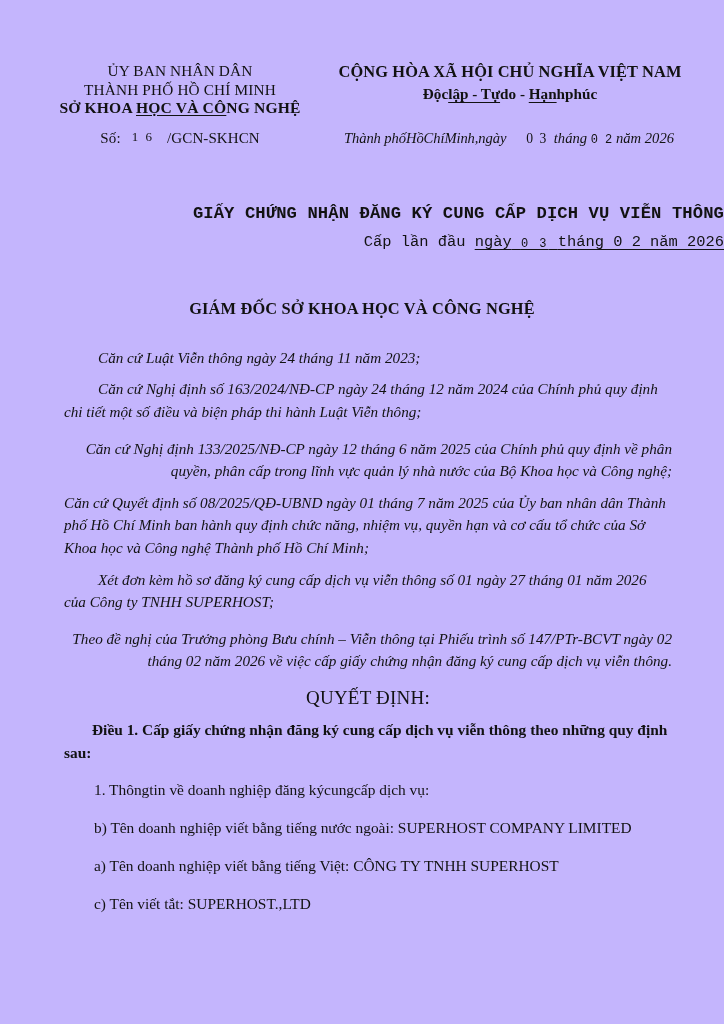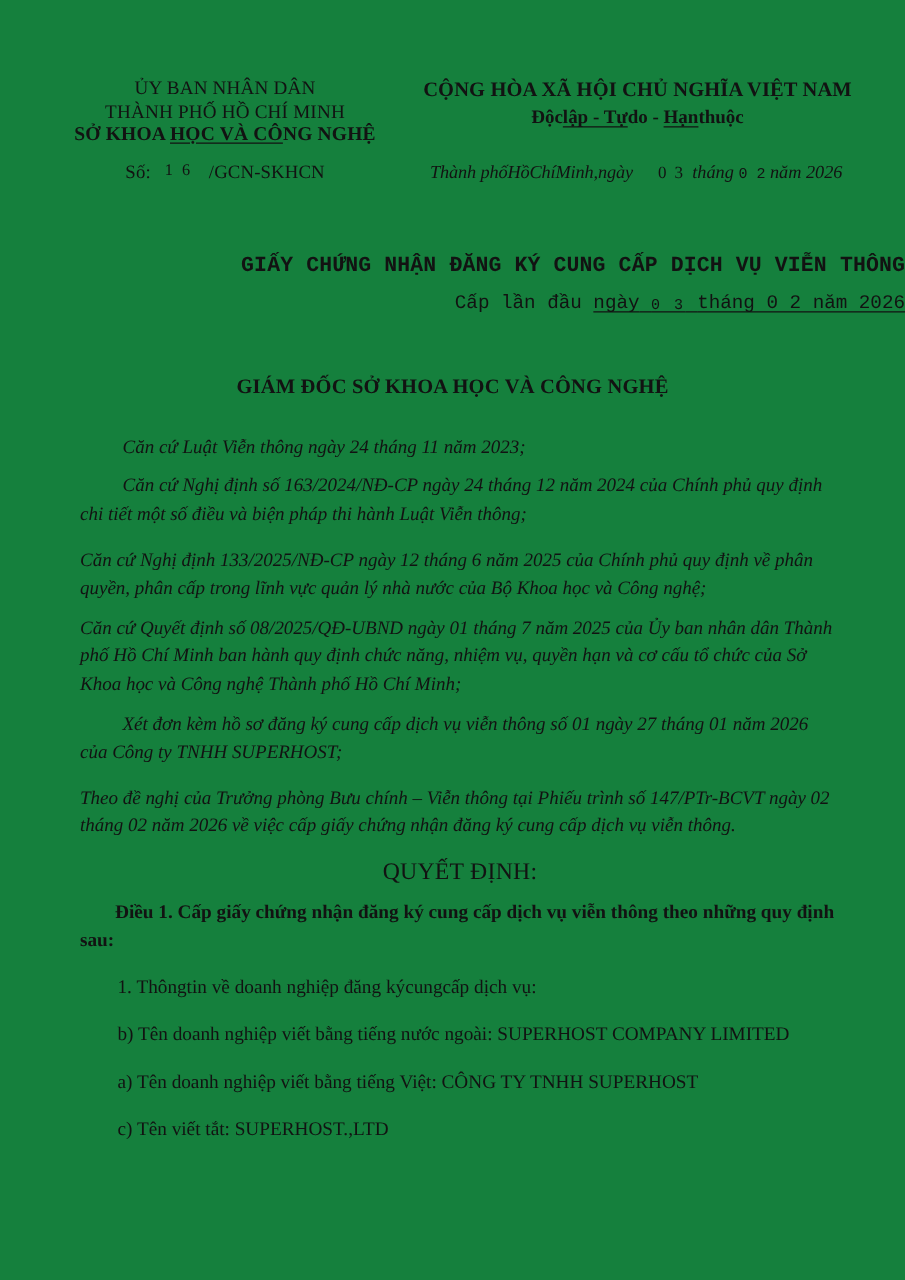--- a/index.html
+++ b/index.html
@@ -16,21 +16,21 @@
     -webkit-font-smoothing: antialiased;
   }
 
   .page {
     position: relative;
     width: 724px;
     height: 1024px;
     box-sizing: border-box;
     padding: 0;
     overflow: hidden;
-    background: #15803d;
+    background: #c4b5fd;
   }
 
   
   .doc-header {
     display: flex;
     flex-direction: row;
     align-items: flex-start;
     padding: 62px 34px 0 34px;
   }
   .header-left {
@@ -158,21 +158,21 @@
     margin-top: 28px;
   }
   .para {
     font-style: italic;
     font-size: 15.2px;
     line-height: 22.6px;
     text-align: left;
     margin: 0 0 1px 0;
   }
   .para.indent { text-indent: 34px; }
-  .para.spaced-above { margin-top: 14px; }
+  .para.spaced-above { margin-top: 14px; text-align: right; }
   .para.spaced-small { margin-top: 9px; }
 
   .decision-word {
     text-align: center;
     font-weight: normal;
     font-style: normal;
     font-size: 19px;
     margin-top: 14px;
     letter-spacing: 0.2px;
   }
@@ -202,21 +202,21 @@
   <div class="doc-header">
 
     <div class="header-left">
       <div class="org-line">ỦY BAN NHÂN DÂN</div>
       <div class="org-line">THÀNH PHỐ HỒ CHÍ MINH</div>
       <div class="org-line bold"><span>SỞ KHOA </span><span class="u-underline">HỌC VÀ CÔ</span><span>NG NGHỆ</span></div>
     </div>
 
     <div class="header-right">
       <div class="nation-line">CỘNG HÒA XÃ HỘI CHỦ NGHĨA VIỆT NAM</div>
-      <div class="motto-line"><span>Độc</span><span class="u-underline">lập - Tự</span><span>do - </span><span class="u-underline">Hạn</span><span>thuộc</span></div>
+      <div class="motto-line"><span>Độc</span><span class="u-underline">lập - Tự</span><span>do - </span><span class="u-underline">Hạn</span><span>hphúc</span></div>
     </div>
   </div>
 
   <div class="header-second-row">
     <div class="so-block"><span class="so-label">Số:</span><span class="so-number">1 6</span><span class="so-suffix">/GCN-SKHCN</span></div>
 
     <div class="place-date"><span class="pd-city">Thành phốHồChíMinh,ngày</span><span class="pd-day">0 3</span><span>tháng</span>&nbsp;<span class="pd-mon-val">0 2</span>&nbsp;<span>năm</span>&nbsp;<span>2026</span></div>
   </div>
 
   <div class="title-block">

